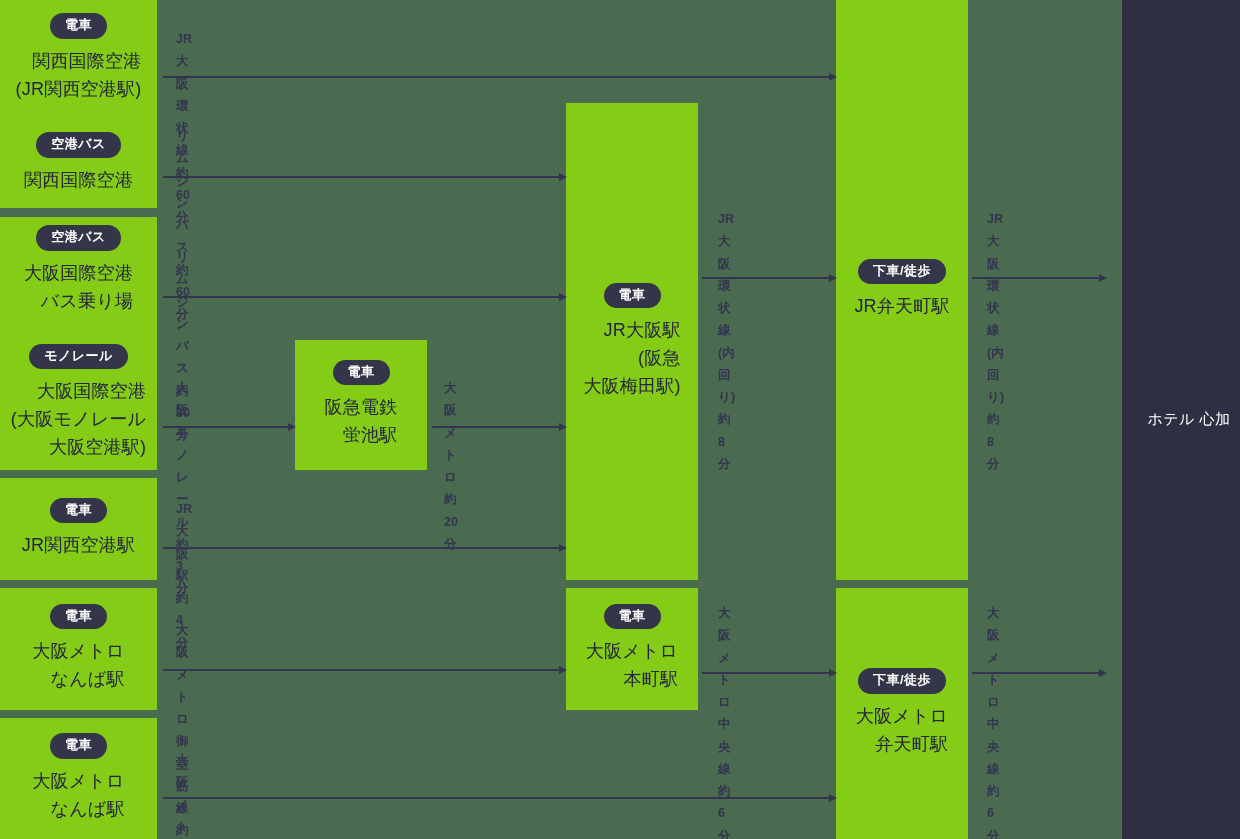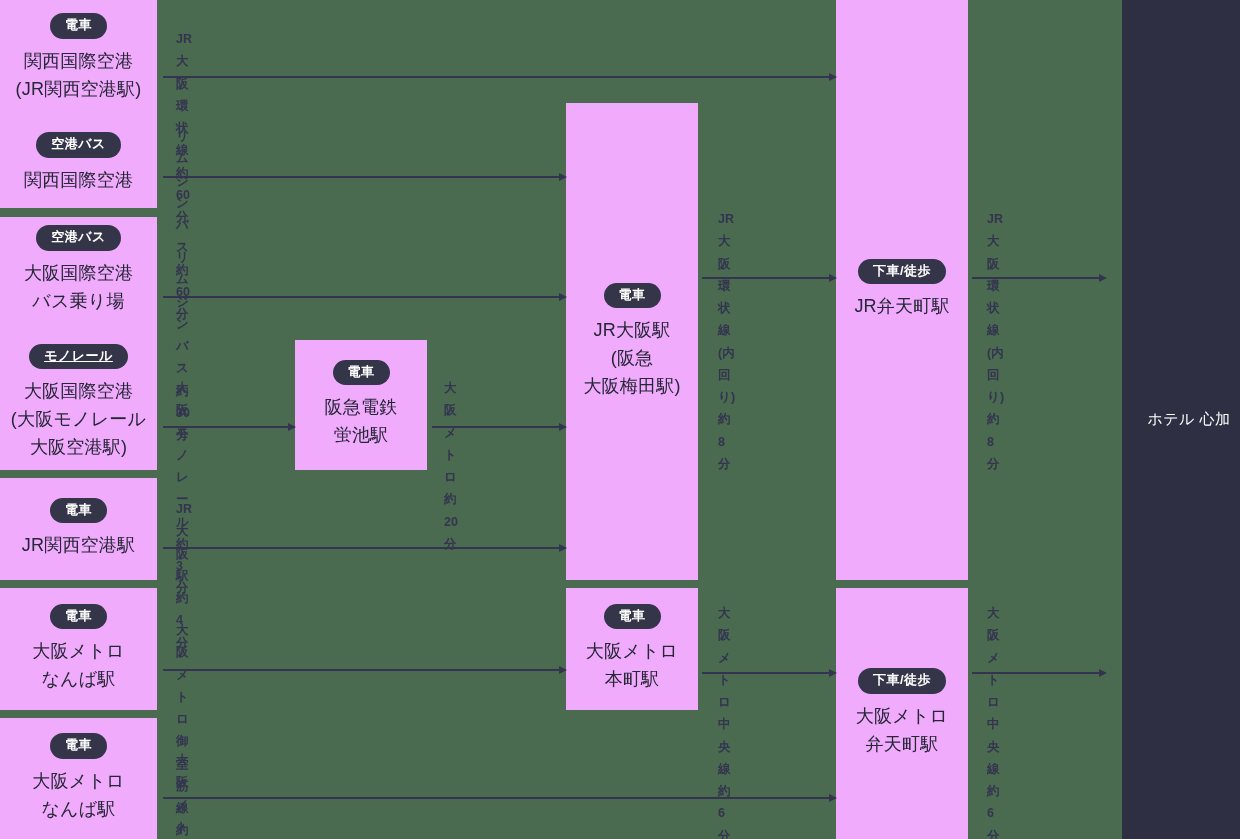--- a/index.html
+++ b/index.html
@@ -8,26 +8,26 @@
     font-family: "Liberation Sans", "DejaVu Sans", sans-serif;
   }
   #diagram {
     position: relative;
     width: 1240px; height: 839px;
     background: #4a6b4f;
     overflow: hidden;
   }
   .white-box {
     position: absolute;
-    background: #f0abfc;
+    background: #84cc16;
     display: flex;
     flex-direction: column;
     align-items: center;
     justify-content: center;
-    text-align: center;
+    text-align: right;
   }
   .hotel-panel {
     position: absolute;
     background: #2f2f44;
     display: flex;
     align-items: center;
     justify-content: center;
     text-align: center;
     margin-left: 16px;
   }
@@ -93,21 +93,21 @@
     <span class="node-name">関西国際空港
 (JR関西空港駅)</span>
     <span class="badge" style="margin-top:29px;">空港バス</span>
     <span class="node-name">関西国際空港</span>
   </div>
 
   <div class="white-box" style="left:0px; top:217px; width:157px; height:253px;">
     <span class="badge">空港バス</span>
     <span class="node-name">大阪国際空港
 バス乗り場</span>
-    <span class="badge" style="margin-top:28px;text-decoration:underline;">モノレール</span>
+    <span class="badge" style="margin-top:28px;">モノレール</span>
     <span class="node-name">大阪国際空港
 (大阪モノレール
 大阪空港駅)</span>
   </div>
 
   <div class="white-box" style="left:0px; top:478px; width:157px; height:102px;">
     <span class="badge">電車</span>
     <span class="node-name">JR関西空港駅</span>
   </div>
 

